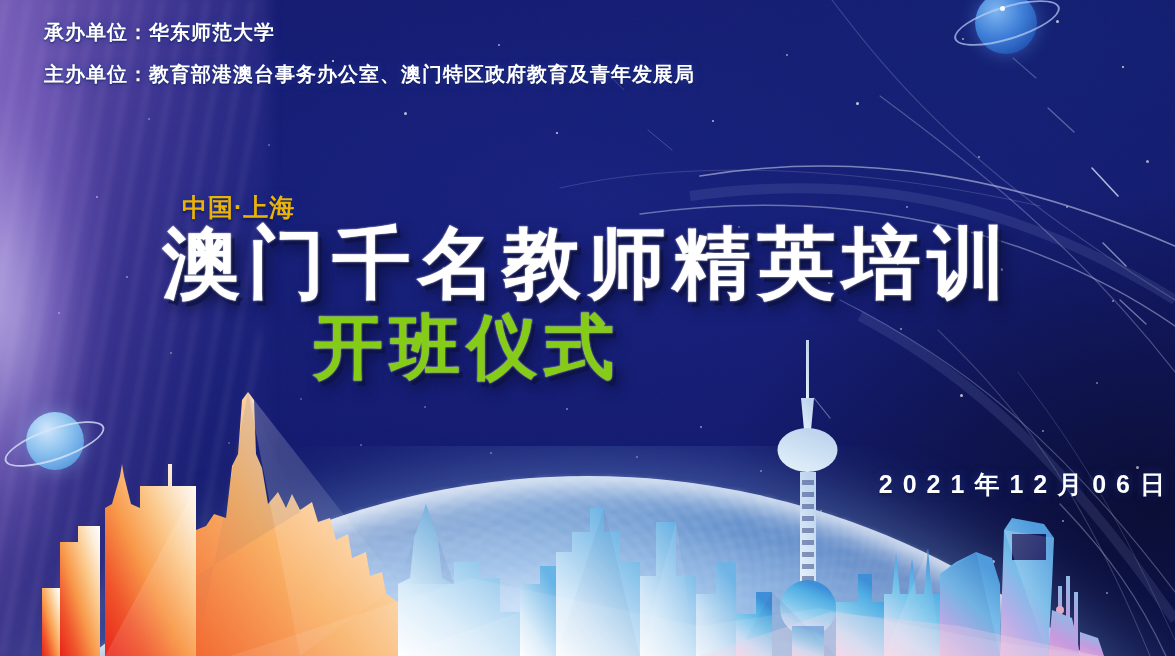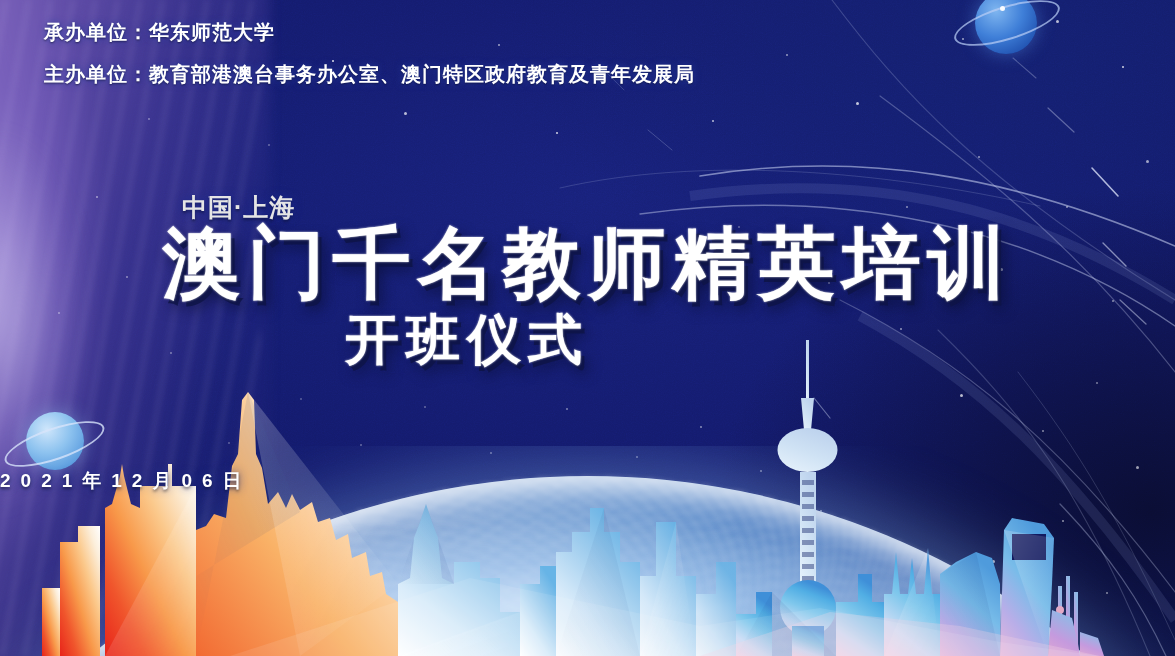--- a/index.html
+++ b/index.html
@@ -118,50 +118,50 @@
   .org-block{position:absolute;left:44px;top:22px;}
   .org-line{
     color:#fff;font-weight:bold;font-size:20px;letter-spacing:1px;
     line-height:1;margin-bottom:22px;
     text-shadow:0 0 7px rgba(40,60,160,.95), 0 1px 2px rgba(0,0,0,.55);
     white-space:nowrap;
   }
 
   .sub-row{position:absolute;left:182px;top:191px;width:820px;height:32px;}
   .city-label,.term-label{
-    position:absolute;color:#e5e5e5;font-weight:bold;font-size:25px;letter-spacing:1px;
+    position:absolute;color:#eab308;font-weight:bold;font-size:25px;letter-spacing:1px;
     text-shadow:0 0 9px rgba(30,45,150,.95), 0 2px 3px rgba(0,0,0,.5);
     white-space:nowrap;
   }
   .city-label{left:0;top:0;}
   .term-label{right:0;top:0;letter-spacing:0px;}
 
   .title-main{
     position:absolute;left:0;top:224px;width:1175px;text-align:center;
     color:#fff;font-weight:bold;font-size:78px;line-height:1;
     letter-spacing:7px;
     text-shadow:
       0 0 2px rgba(255,255,255,.9),
       4px 5px 0 rgba(14,20,70,.85),
       6px 8px 14px rgba(8,12,50,.75);
     white-space:nowrap;
   }
   .title-sub{
     position:absolute;left:0;top:312px;width:934px;text-align:center;
-    color:#ffffff;font-weight:bold;font-size:54px;line-height:1;
+    color:#84cc16;font-weight:bold;font-size:70px;line-height:1;
     letter-spacing:7px;
     text-shadow:
       0 0 2px rgba(255,255,255,.9),
       4px 5px 0 rgba(14,20,70,.85),
       6px 8px 14px rgba(8,12,50,.75);
     white-space:nowrap;
   }
   .date-line{
-    position:absolute;left:0;top:468px;width:1175px;text-align:left;
-    color:#fff;font-weight:bold;font-size:19px;letter-spacing:10px;
+    position:absolute;left:0;top:468px;width:1175px;text-align:right;
+    color:#fff;font-weight:bold;font-size:25px;letter-spacing:10px;
     text-shadow:0 0 8px rgba(30,50,140,.9), 0 2px 3px rgba(0,0,0,.45);
     white-space:nowrap;
   }
 </style>
 </head>
 <body>
 
 <div id="stage">
 
   <div class="bg-base"></div>

